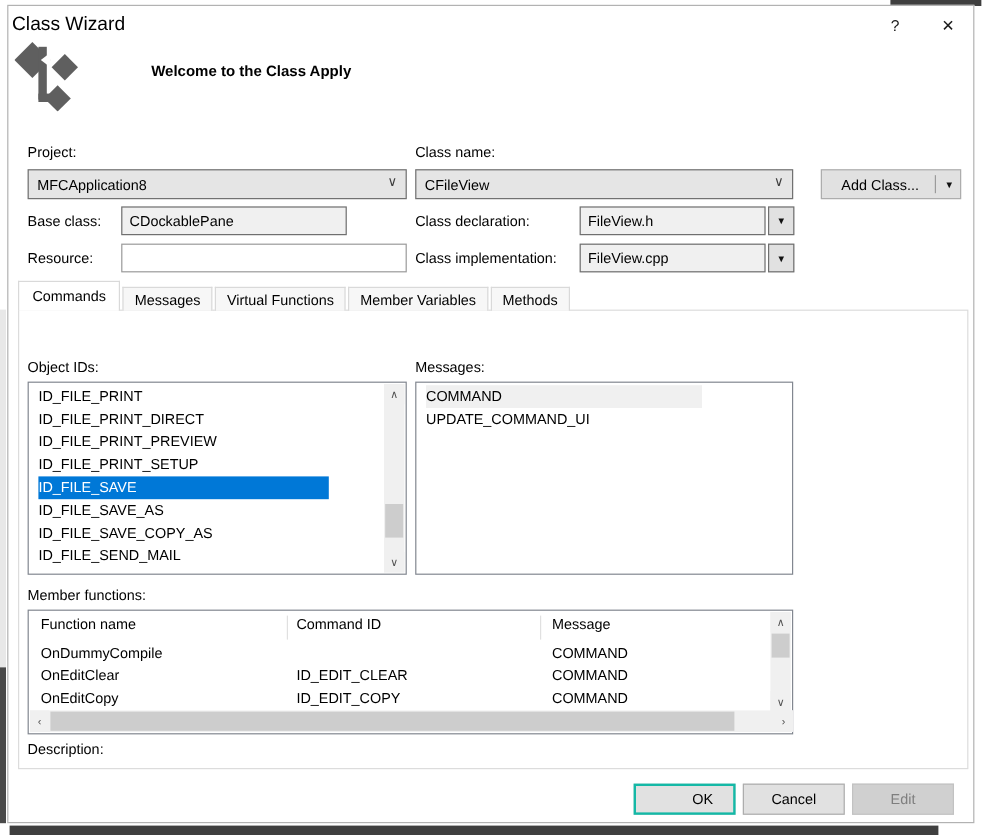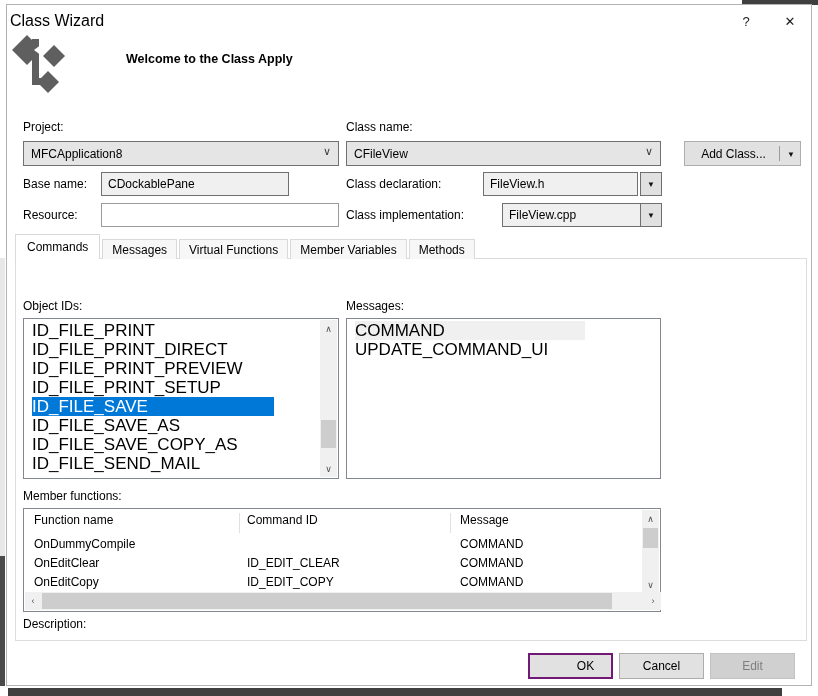--- a/index.html
+++ b/index.html
@@ -16,37 +16,37 @@
   .welcome{position:absolute;left:119px;top:47px;font-weight:bold;font-size:12.5px;}
   
   .combo{position:absolute;height:25px;background:#e5e5e5;border:1px solid #717171;display:flex;align-items:center;padding:0 22px 0 7px;box-sizing:border-box;}
   .combo .chev{position:absolute;right:7px;top:3px;font-size:11px;color:#3c3c3c;}
   .tbox{position:absolute;height:24px;background:#f0f0f0;border:1px solid #6f6f6f;display:flex;align-items:center;padding:0 6px;box-sizing:border-box;}
   .tbox.white{background:#ffffff;border-color:#9a9a9a;}
   .ddbtn{position:absolute;width:22px;height:24px;background:#e1e1e1;border:1px solid #6f6f6f;box-sizing:border-box;display:flex;align-items:center;justify-content:center;font-size:8px;color:#111;}
   
   .btn{position:absolute;background:#e1e1e1;border:1px solid #adadad;box-sizing:border-box;display:flex;align-items:center;justify-content:center;font-size:12px;color:#000;}
   .btn.disabled{background:#d0d0d0;border-color:#c2c2c2;color:#7e7e7e;}
-  .btn.default{border:2px solid #701a75;padding-left:30px;}
+  .btn.default{border:2px solid #14b8a6;padding-left:30px;}
   .split-sep{position:absolute;right:20px;top:4px;bottom:4px;width:1px;background:#9b9b9b;}
   .split-arrow{position:absolute;right:5px;top:8px;font-size:8px;color:#111;}
   
   .tabs{position:absolute;left:8px;top:229px;height:25px;display:flex;align-items:flex-end;z-index:3;}
   .tab{height:20px;background:#f7f7f7;border:1px solid #d9d9d9;border-bottom:none;padding:0 9px;display:flex;align-items:center;margin-right:2px;box-sizing:border-box;font-size:12px;}
   .tab.active{height:25px;background:#ffffff;position:relative;z-index:4;padding:0 11px;}
   .pane{position:absolute;left:8px;top:253px;width:792px;height:383px;border:1px solid #dcdcdc;box-sizing:border-box;z-index:1;background:#fff;}
   
   .search{position:absolute;left:16px;top:261px;width:316px;height:24px;border:1px solid #7a7a7a;box-sizing:border-box;background:#fff;z-index:2;}
   .search input{position:absolute;left:0;top:0;width:290px;height:22px;border:none;outline:none;padding:0 0 0 6px;font-family:"Liberation Sans",sans-serif;font-size:12px;background:transparent;}
   .search input::placeholder{color:#5f5f5f;opacity:1;}
   .search svg{position:absolute;right:6px;top:4px;}
   
   .listbox{position:absolute;border:1px solid #828790;background:#fff;box-sizing:border-box;z-index:2;}
   .list-rows{position:absolute;left:1px;top:2px;right:18px;}
-  .list-row{height:19px;line-height:19px;padding-left:7px;white-space:nowrap;font-size:17px;}
+  .list-row{height:19px;line-height:19px;padding-left:7px;white-space:nowrap;font-size:12px;}
   .list-row .txt{display:inline-block;height:19px;padding-left:0;}
   .list-row.selected .txt{display:block;width:242px;background:#0078d7;color:#fff;padding-left:0;}
   .list-row.selected{padding-left:7px;}
   .list-row.hl .txt{display:block;width:230px;background:#f0f0f0;}
   
   .vscroll{position:absolute;top:1px;right:1px;width:17px;background:#f0f0f0;}
   .hscroll{position:absolute;left:1px;bottom:1px;height:18px;background:#f0f0f0;}
   .scr-arrow{position:absolute;display:flex;align-items:center;justify-content:center;color:#505050;font-size:9px;background:#f0f0f0;}
   .scr-thumb{position:absolute;background:#cdcdcd;}
   
@@ -97,38 +97,38 @@
     <div class="combo" style="left:339px;top:136px;width:315px;">
       <span>CFileView</span>
       <span class="chev">∨</span>
     </div>
     <div class="btn" style="left:677px;top:136px;width:117px;height:25px;padding-right:18px;">
       <span>Add Class...</span>
       <span class="split-sep"></span>
       <span class="split-arrow">▼</span>
     </div>
 
-    <div class="lbl" style="left:16px;top:172px;">Base name:</div>
+    <div class="lbl" style="left:16px;top:172px;">Base class:</div>
     <div class="tbox" style="left:94px;top:167px;width:188px;">
       <span>CDockablePane</span>
     </div>
     <div class="lbl" style="left:339px;top:172px;">Class declaration:</div>
     <div class="tbox" style="left:476px;top:167px;width:155px;">
       <span>FileView.h</span>
     </div>
     <div class="ddbtn" style="left:633px;top:167px;">
       <span>▼</span>
     </div>
 
     <div class="lbl" style="left:16px;top:203px;">Resource:</div>
     <div class="tbox white" style="left:94px;top:198px;width:238px;">
       <span></span>
     </div>
     <div class="lbl" style="left:339px;top:203px;">Class implementation:</div>
-    <div class="tbox" style="left:495px;top:198px;width:155px;">
+    <div class="tbox" style="left:476px;top:198px;width:155px;">
       <span>FileView.cpp</span>
     </div>
     <div class="ddbtn" style="left:633px;top:198px;">
       <span>▼</span>
     </div>
 
     <div class="tabs">
         <div class="tab active">Commands</div>
         <div class="tab">Messages</div>
         <div class="tab">Virtual Functions</div>

